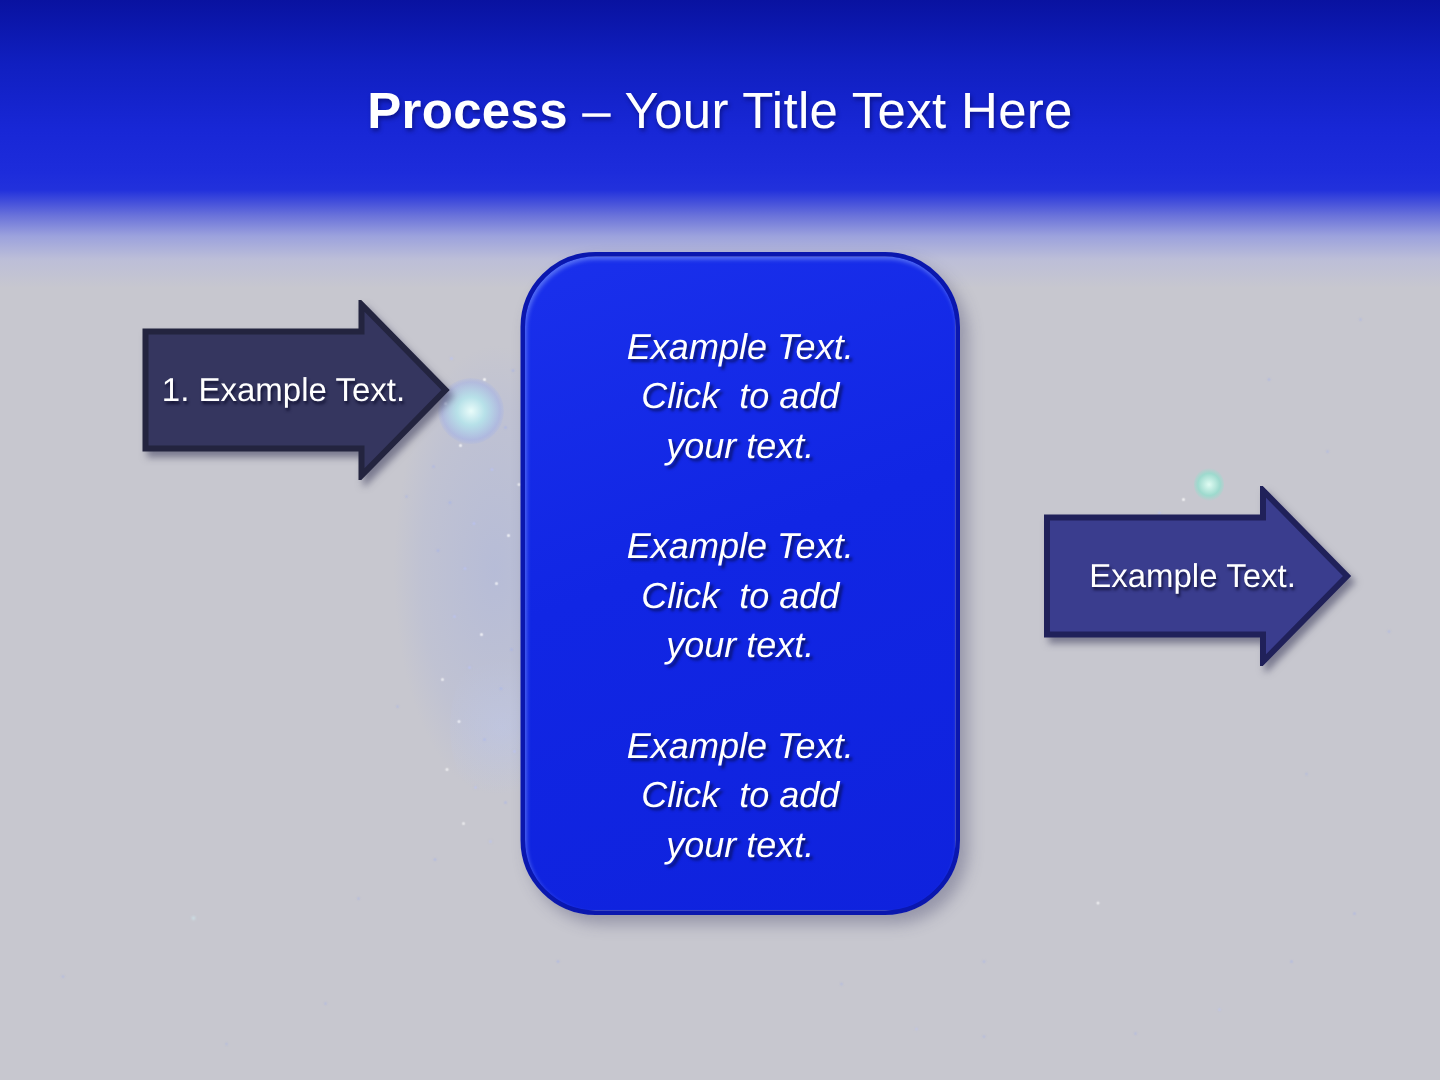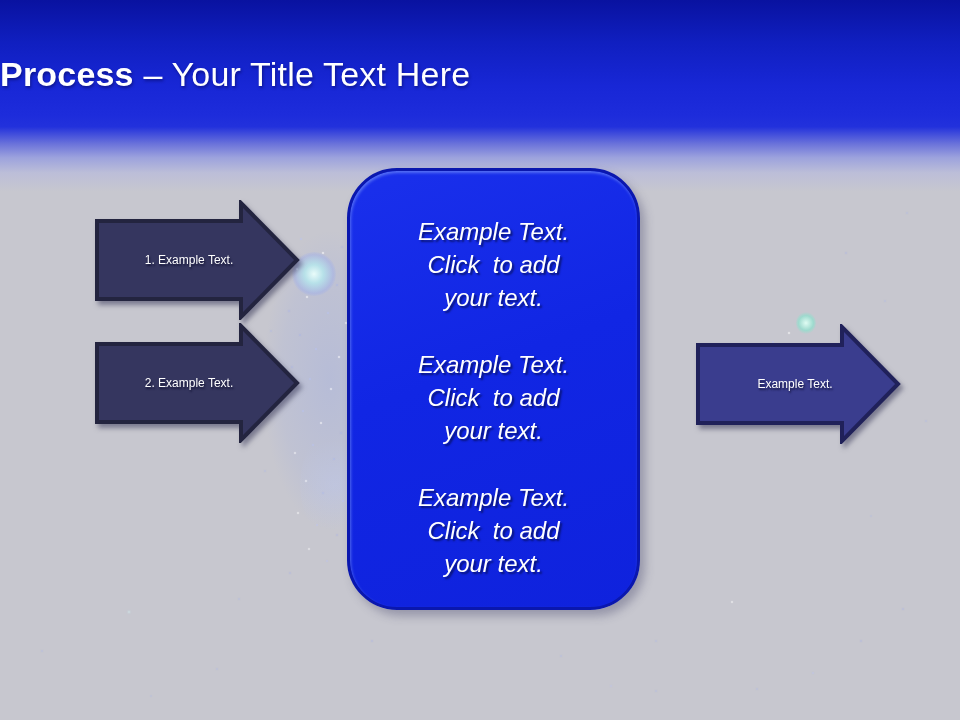--- a/index.html
+++ b/index.html
@@ -25,21 +25,21 @@
       #2231dc 66%,
       #6b73da 75%,
       #9ca2dd 82%,
       #bcbed8 90%,
       #c7c7cf 100%);
     z-index: 1;
   }
   .slide-title {
     position: absolute; left: 0; top: 55px;
     width: 100%;
-    text-align: left;
+    text-align: center;
     color: #ffffff;
     font-size: 34px;
     letter-spacing: 0.2px;
     text-shadow: 1px 2px 3px rgba(0,0,60,0.45);
     z-index: 2;
   }
   .slide-title .t-bold { font-weight: 700; }
   .slide-title .t-rest { font-weight: 400; }
 
   
@@ -150,21 +150,21 @@
   }
   .arrow svg {
     position: absolute; left: 0; top: 0;
     filter: drop-shadow(3px 4px 2.5px rgba(45,45,80,0.5));
   }
   .arrow .arrow-label {
     position: absolute; left: 0; top: 0;
     width: 190px; height: 120px;
     display: flex; align-items: center; justify-content: center;
     color: #ffffff;
-    font-size: 12px;
+    font-size: 22px;
     text-shadow: 1px 2px 2px rgba(10,10,40,0.75);
     white-space: pre;
   }
   .arrow-1 { left: 94px; top: 200px; }
   .arrow-2 { left: 94px; top: 323px; }
   .arrow-3 { left: 94px; top: 447px; }
   .arrow-result { left: 695px; top: 324px; }
   .arrow-result .arrow-label { width: 200px; }
 
   
@@ -208,26 +208,20 @@
   <div class="glow-main"></div>
   <div class="glow-teal"></div>
 
   <div class="arrow arrow-1">
     <svg width="206" height="120" viewBox="0 0 206 120">
       <polygon points="3,21 147,21 147,3 203,60 147,117 147,99 3,99" fill="#35365f" stroke="#23243f" stroke-width="4" stroke-linejoin="miter"></polygon>
     </svg>
     <span class="arrow-label">1. Example Text.</span>
   </div>
 
-  <div class="arrow arrow-2">
-    <svg width="206" height="120" viewBox="0 0 206 120">
-      <polygon points="3,21 147,21 147,3 203,60 147,117 147,99 3,99" fill="#35365f" stroke="#23243f" stroke-width="4" stroke-linejoin="miter"></polygon>
-    </svg>
-    <span class="arrow-label">2. Example Text.</span>
-  </div>
 
 
   <div class="center-box">
     <div class="box-para">
       <div class="box-line">Example Text.</div>
       <div class="box-line">Click  to add</div>
       <div class="box-line">your text.</div>
     </div>
     <div class="box-para">
       <div class="box-line">Example Text.</div>

